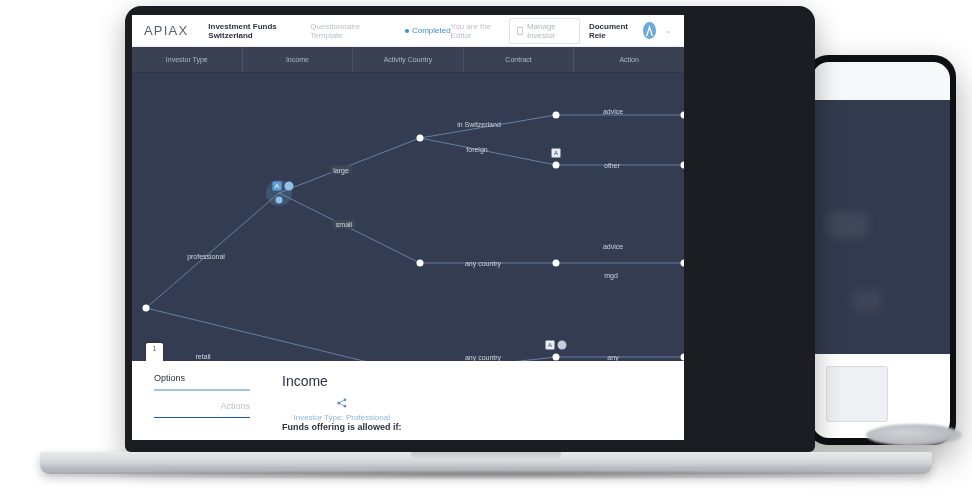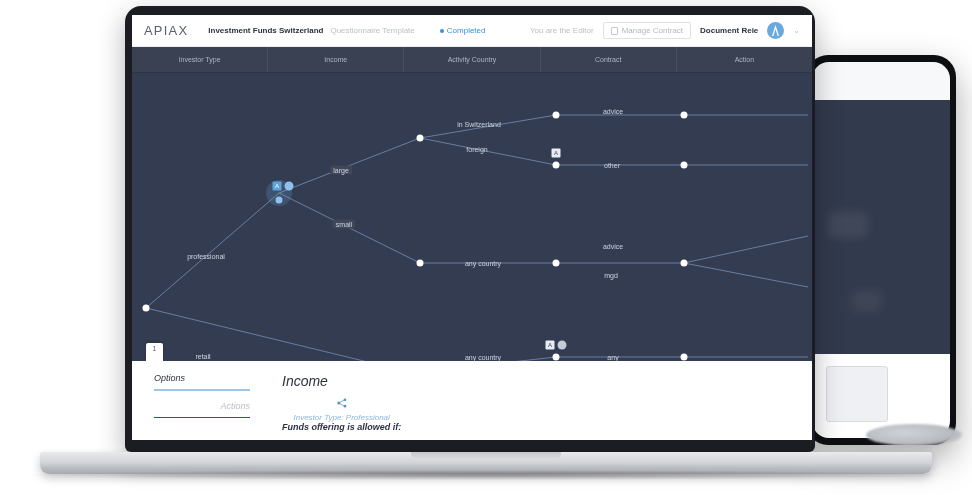--- a/index.html
+++ b/index.html
@@ -48,21 +48,21 @@
     position: absolute;
     left: 125px; top: 6px;
     width: 690px; height: 446px;
     background: #1b1d22;
     border-radius: 16px 16px 6px 6px;
     box-shadow: 0 10px 28px rgba(0,0,0,0.30);
   }
   .laptop-screen {
     position: absolute;
     left: 132px; top: 15px;
-    width: 680px; height: 425px;
+    width: 552px; height: 425px;
     background: #ffffff;
     overflow: hidden;
   }
   .laptop-base {
     position: absolute;
     left: 40px; top: 452px;
     width: 892px; height: 22px;
     background: linear-gradient(180deg, #e9eaec 0%, #d2d4d8 48%, #b9bcc1 72%, #a7aaaf 100%);
     border-radius: 3px 3px 9px 9px;
     box-shadow: 0 4px 10px rgba(0,0,0,0.22);
@@ -165,21 +165,21 @@
   .tab-num {
     position:absolute; left: 14px; bottom: -1px;
     width: 17px; height: 19px;
     background:#ffffff; border-radius:2px 2px 0 0;
     display:flex; align-items:flex-start; justify-content:center;
     font-size:7px; color:#5a616e; padding-top:2px;
     box-shadow: 0 -1px 3px rgba(0,0,0,0.18);
   }
 
   
-  .panel { height: 79px; background:#ffffff; display:flex; padding: 12px 0 0 0; font-style: italic; }
+  .panel { height: 79px; background:#ffffff; display:flex; padding: 12px 0 0 0; }
   .panel-left { width: 140px; padding-left: 22px; }
   .p-tab {
     font-size: 9px; color:#2c3240;
     padding-bottom: 6px; border-bottom: 2px solid #9fc6e6;
     width: 96px;
   }
   .p-tab.inactive { color:#b9bec8; border-bottom: 1px solid #1d4ed8; margin-top: 10px; text-align: right; }
   .panel-main { padding-left: 10px; }
   .p-title { font-size: 14px; color:#2c3240; }
   .p-crumb { display:flex; align-items:center; gap:5px; margin-top: 9px; flex-direction: column; }
@@ -212,21 +212,21 @@
       <div class="hdr-title">Investment Funds Switzerland</div>
       <div class="hdr-sub">Questionnaire Template</div>
       <div class="hdr-status">
         <span class="dot-blue"></span>
         <span>Completed</span>
       </div>
       <div class="hdr-right">
         <div class="hdr-editor">You are the Editor</div>
         <div class="btn-manage">
           <span class="doc-ico"></span>
-          <span>Manage Contract</span>
+          <span>Manage Investor</span>
         </div>
         <div class="user-name">Document Reie</div>
         <div class="avatar">
           <svg width="9" height="11" viewBox="0 0 9 11">
             <path d="M4.5 0 L8 11 L6.6 11 L4.5 4 L2.4 11 L1 11 Z" fill="#ffffff"></path>
           </svg>
         </div>
         <div class="chev">⌄</div>
       </div>
     </div>

